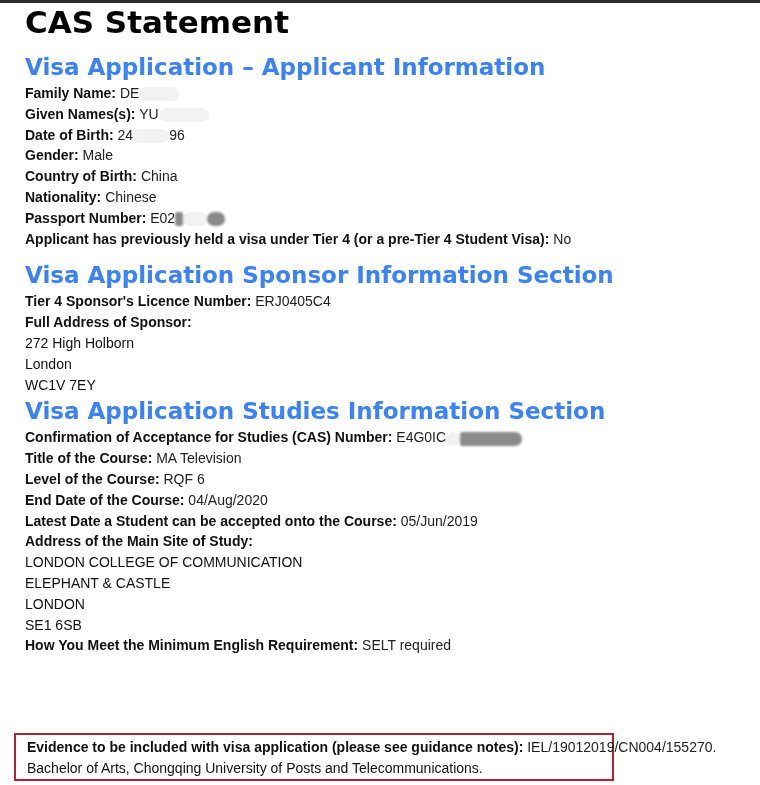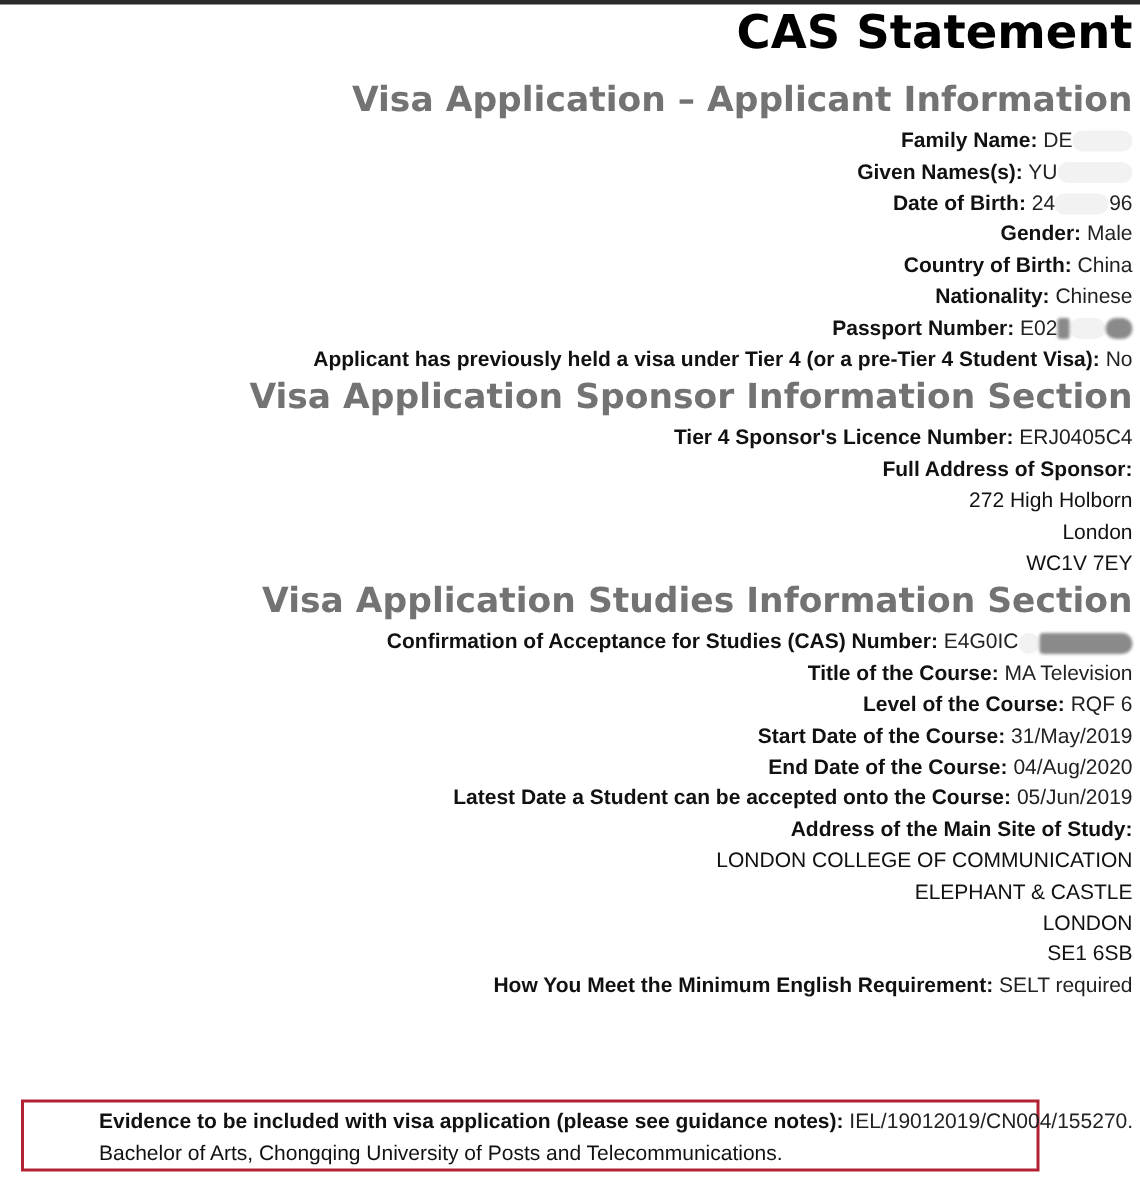--- a/index.html
+++ b/index.html
@@ -3,38 +3,38 @@
 <meta charset="utf-8">
 <style>
   html, body { margin: 0; padding: 0; }
   body {
     width: 760px; height: 785px; overflow: hidden;
     background: #ffffff; position: relative;
     font-family: "Liberation Sans", sans-serif;
     color: #111;
   }
   .topbar { position: absolute; left: 0; top: 0; width: 760px; height: 3px; background: #2a2a2a; }
-  .doc { position: absolute; left: 25px; top: 3px; width: 730px; text-align: right; }
+  .doc { position: absolute; left: 25px; top: 3px; width: 730px; }
   h1.title {
     margin: 0; font-family: "DejaVu Sans", sans-serif; font-weight: bold;
     font-size: 31px; line-height: 38px; letter-spacing: 0px; color: #000;
     height: 50px; padding-top: 0px;
   }
   h2.section {
     margin: 0; font-family: "DejaVu Sans", sans-serif; font-weight: bold;
-    font-size: 23px; line-height: 28px; color: #737373; height: 30px;
+    font-size: 23px; line-height: 28px; color: #3b82f6; height: 30px;
   }
-  .line { font-size: 14px; line-height: 20.8px; height: 20.8px; white-space: nowrap; margin-left: 39px; }
+  .line { font-size: 14px; line-height: 20.8px; height: 20.8px; white-space: nowrap; }
   .line .lbl { font-weight: bold; color: #111; }
   .line .val { font-weight: normal; color: #222; }
   .redact { display: inline-block; vertical-align: middle; height: 14px; border-radius: 7px; }
   .redact.light { background: #f2f2f2; }
   .redact.gray { background: #8a8a8a; filter: blur(1px); }
   .highlight {
-    position: absolute; left: 14px; top: 733px; width: 679px; height: 48px;
+    position: absolute; left: 14px; top: 733px; width: 600px; height: 48px;
     border: 2px solid #b22234; box-sizing: border-box; padding-left: 29px;
   }
   .highlight-inner { position: absolute; left: 11px; top: 2px; }
 </style>
 </head>
 <body>
 
 <div class="topbar"></div>
 
 <div class="doc">
@@ -67,21 +67,21 @@
   </div>
   <div class="line">
     <span class="lbl">Passport Number:</span>
     <span class="val">E02</span><span class="redact gray" style="width:8px;border-radius:2px"></span><span class="redact light" style="width:24px"></span><span class="redact gray" style="width:18px"></span>
   </div>
   <div class="line">
     <span class="lbl">Applicant has previously held a visa under Tier 4 (or a pre-Tier 4 Student Visa):</span>
     <span class="val">No</span>
   </div>
 
-  <h2 class="section" style="margin-top:2px">Visa Application Sponsor Information Section</h2>
+  <h2 class="section" style="margin-top:12px">Visa Application Sponsor Information Section</h2>
   <div class="line">
     <span class="lbl">Tier 4 Sponsor's Licence Number:</span>
     <span class="val">ERJ0405C4</span>
   </div>
   <div class="line">
     <span class="lbl">Full Address of Sponsor:</span>
   </div>
   <div class="line val">272 High Holborn</div>
   <div class="line val">London</div>
   <div class="line val">WC1V 7EY</div>
@@ -91,24 +91,20 @@
     <span class="lbl">Confirmation of Acceptance for Studies (CAS) Number:</span>
     <span class="val">E4G0IC</span><span class="redact light" style="width:14px"></span><span class="redact gray" style="width:62px;border-radius:3px 8px 8px 3px"></span>
   </div>
   <div class="line">
     <span class="lbl">Title of the Course:</span>
     <span class="val">MA Television</span>
   </div>
   <div class="line">
     <span class="lbl">Level of the Course:</span>
     <span class="val">RQF 6</span>
-  </div>
-  <div class="line">
-    <span class="lbl">Start Date of the Course:</span>
-    <span class="val">31/May/2019</span>
   </div>
   <div class="line">
     <span class="lbl">End Date of the Course:</span>
     <span class="val">04/Aug/2020</span>
   </div>
   <div class="line">
     <span class="lbl">Latest Date a Student can be accepted onto the Course:</span>
     <span class="val">05/Jun/2019</span>
   </div>
   <div class="line">

